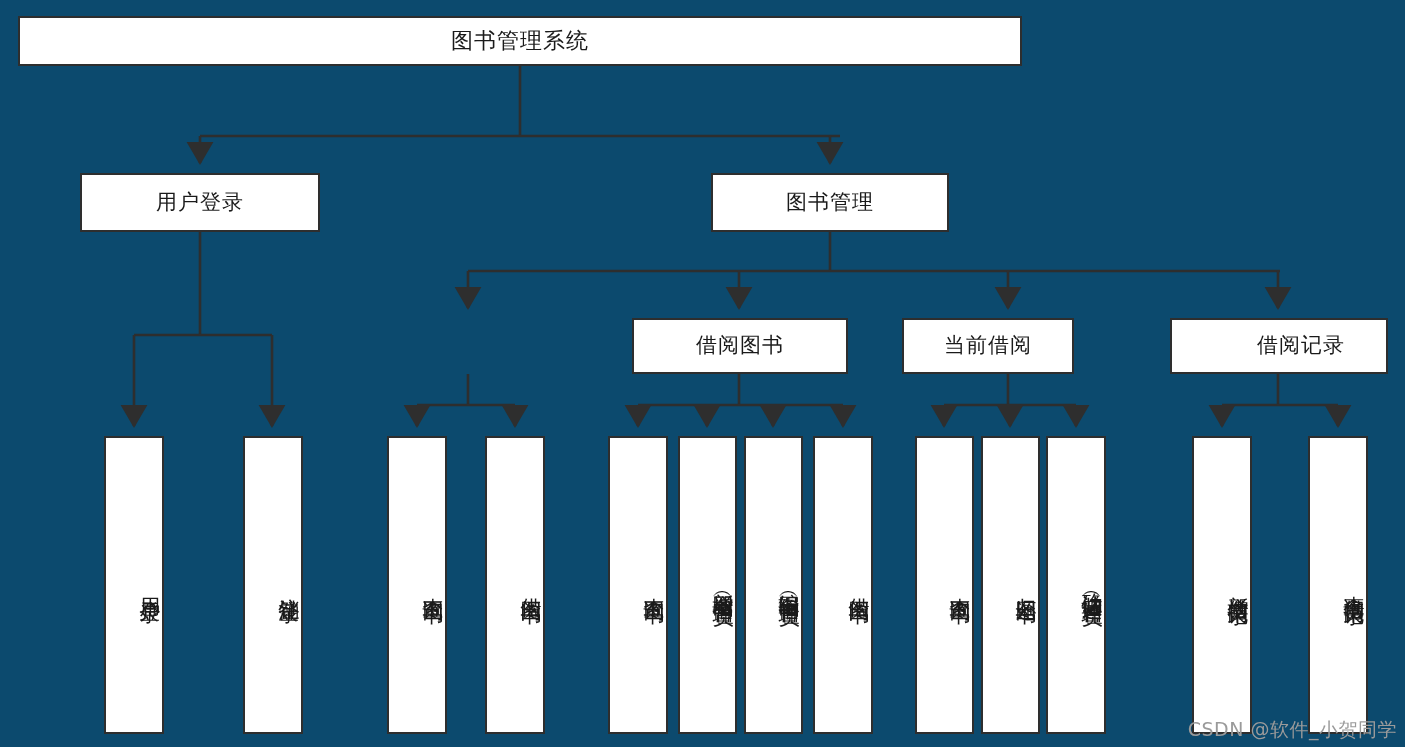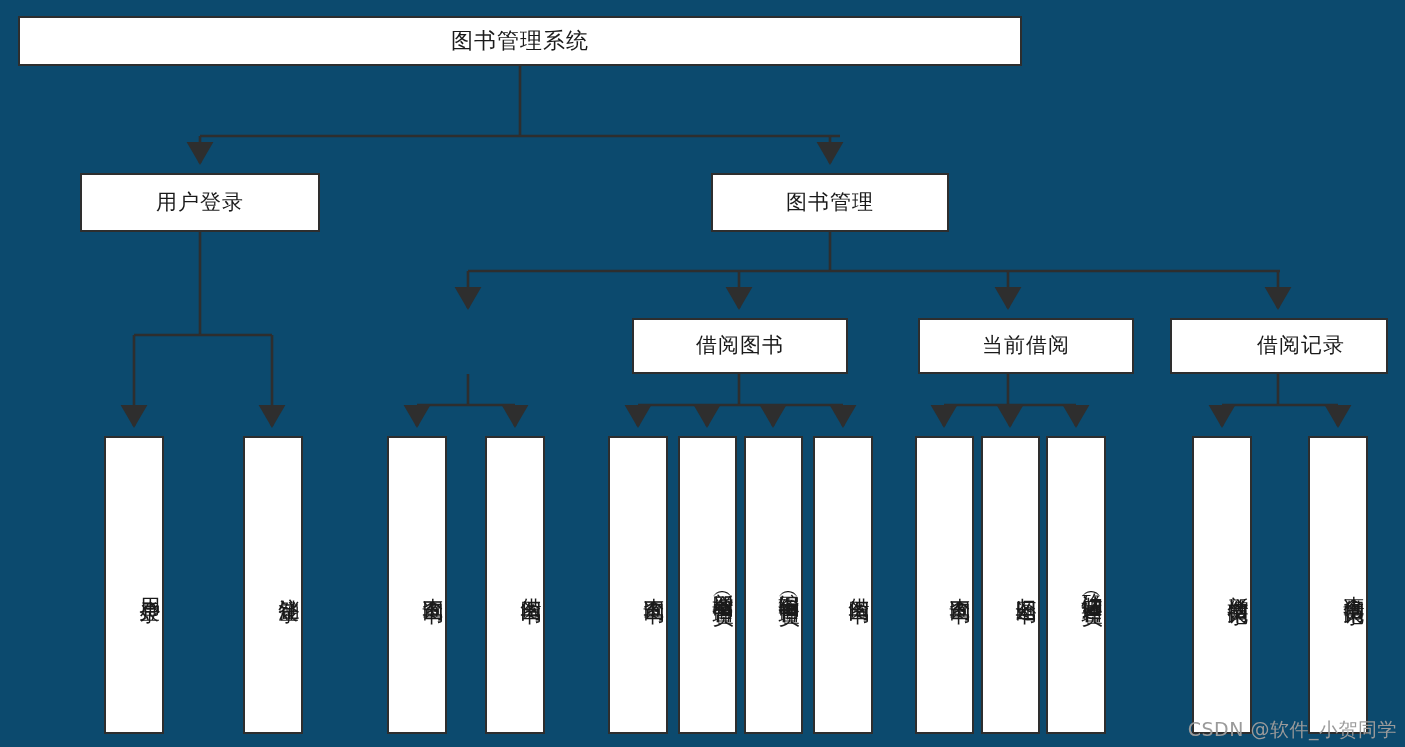--- a/index.html
+++ b/index.html
@@ -137,21 +137,21 @@
   <div class="node horiz" style="left:80px; top:173px; width:240px; height:59px;">
     <span>用户登录</span>
   </div>
   <div class="node horiz" style="left:711px; top:173px; width:238px; height:59px;">
     <span>图书管理</span>
   </div>
 
   <div class="node horiz" style="left:632px; top:318px; width:216px; height:56px;">
     <span>借阅图书</span>
   </div>
-  <div class="node horiz" style="left:902px; top:318px; width:216px; height:56px;margin-left:16px;">
+  <div class="node horiz" style="left:902px; top:318px; width:172px; height:56px;">
     <span>当前借阅</span>
   </div>
   <div class="node horiz" style="left:1170px; top:318px; width:218px; height:56px;padding-left:44px;">
     <span>借阅记录</span>
   </div>
 
   <div class="node vert" style="left:104px; top:436px; width:60px; height:298px;">
     <span class="vtext">用户登录</span>
   </div>
   <div class="node vert" style="left:243px; top:436px; width:60px; height:298px;">

